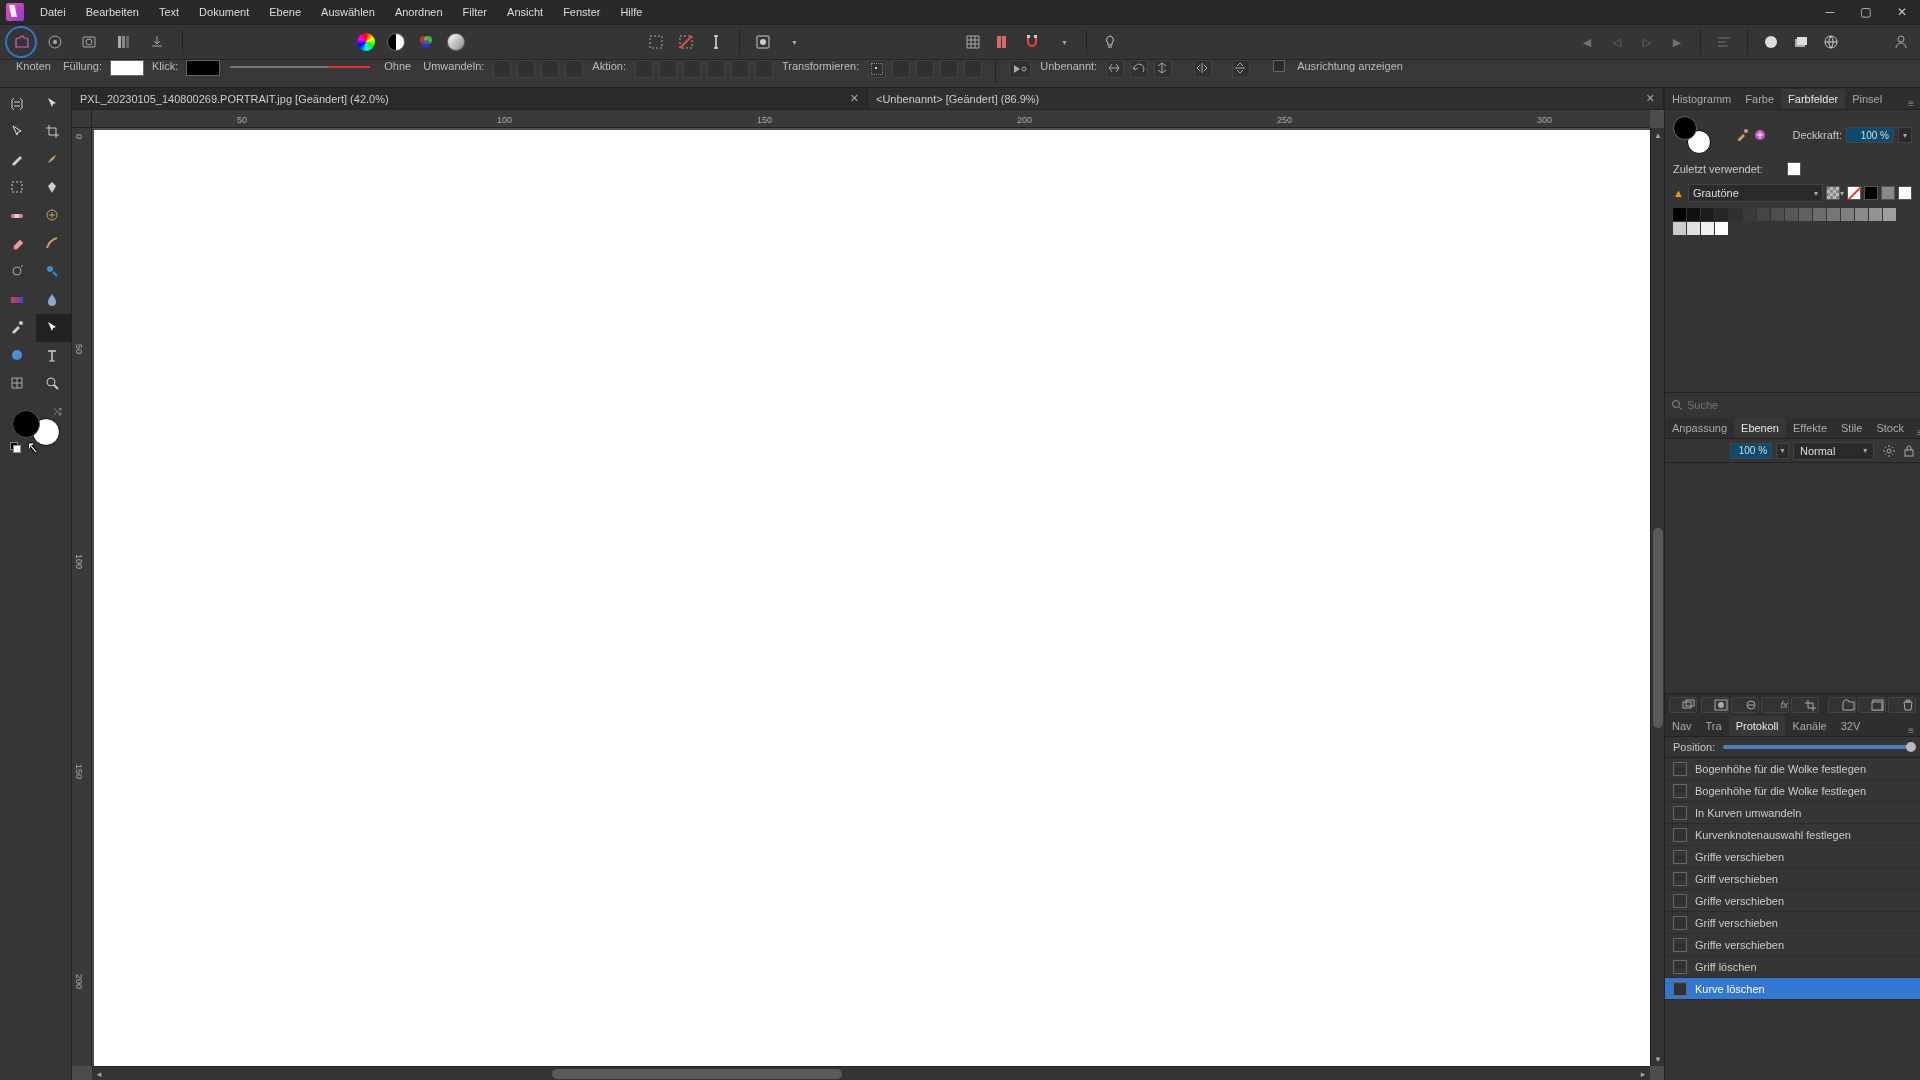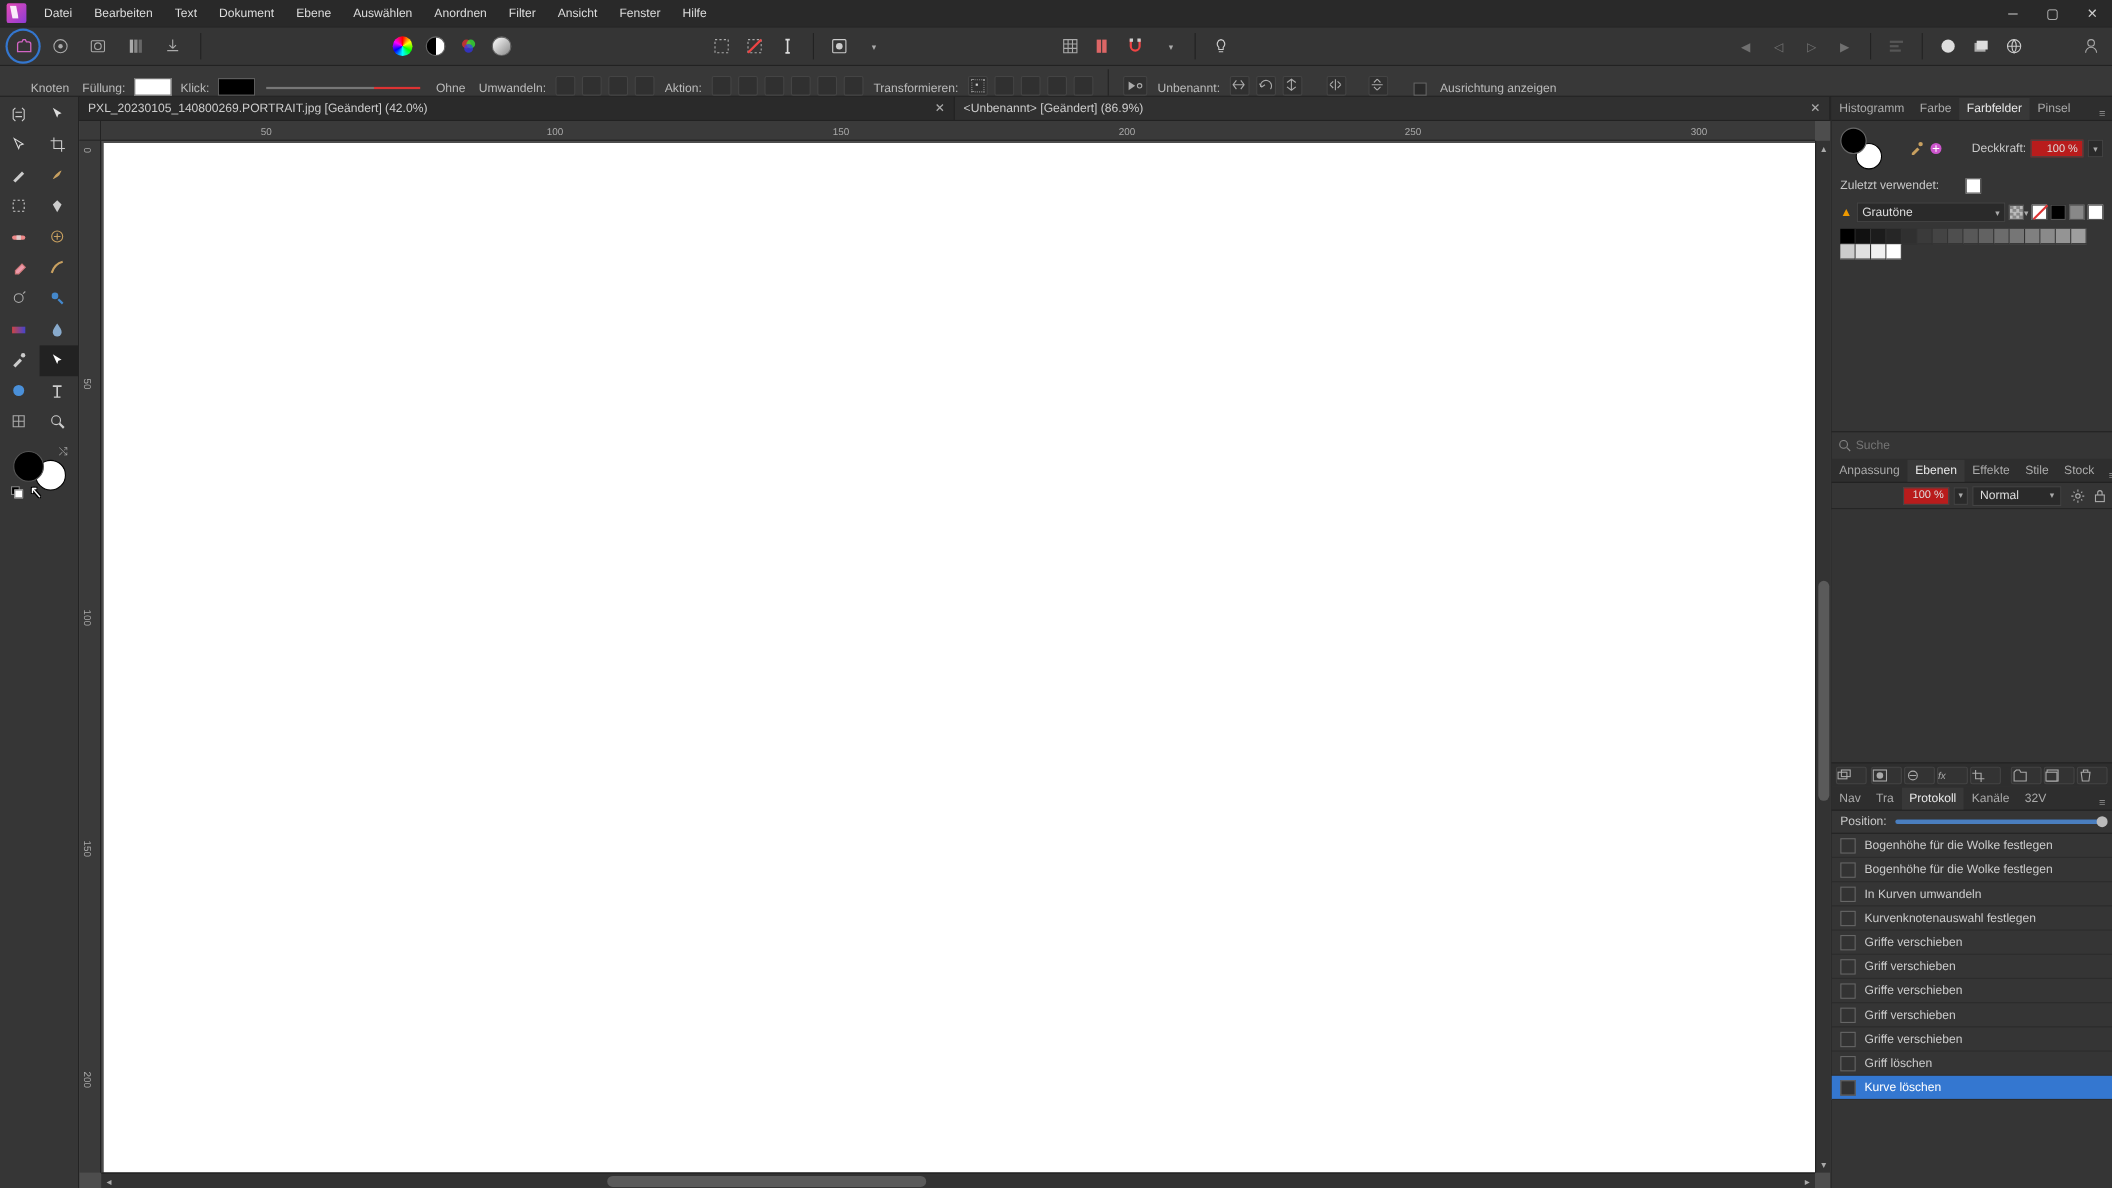--- a/index.html
+++ b/index.html
@@ -17,21 +17,21 @@
 
 
 .top-toolbar { height:36px; background:#353535; border-top:1px solid #222; border-bottom:1px solid #222; display:flex; align-items:center; padding:0 4px; }
 .sep { width:1px; height:24px; background:#222; margin:0 8px; }
 .tb-btn { width:26px; height:26px; display:flex; align-items:center; justify-content:center; border-radius:3px; margin:0 2px; background:transparent; }
 .tb-group { display:flex; align-items:center; }
 
 .icon { width:16px; height:16px; display:block; }
 
 
-.context-toolbar { height:28px; background:#383838; border-bottom:1px solid #222; display:flex; align-items:flex-end; padding:0 24px; gap:4px; }
+.context-toolbar { height:28px; background:#383838; border-bottom:1px solid #222; display:flex; align-items:flex-start; padding:0 12px; gap:4px; }
 .ctx-label { color:#bbb; padding:0 4px; }
 .swatch { width:34px; height:16px; border:1px solid #666; }
 .stroke-preview { width:140px; height:14px; display:flex; align-items:center; margin:0 6px; }
 .stroke-line { width:100%; height:2px; background:linear-gradient(90deg,#777 70%,#d33 70%); }
 .ctx-btn { width:18px; height:18px; background:#303030; border:1px solid #444; border-radius:2px; margin:0 1px; }
 .ctx-btn-lg { width:22px; height:18px; background:#303030; border:1px solid #444; border-radius:2px; margin:0 1px; }
 .chk { width:12px; height:12px; border:1px solid #666; background:#2a2a2a; margin-right:4px; }
 
 
 .body { flex:1; display:flex; overflow:hidden; }
@@ -74,41 +74,41 @@
 
 .right { width:256px; background:#353535; border-left:1px solid #222; display:flex; flex-direction:column; }
 .panel-tabs { display:flex; height:22px; background:#2e2e2e; border-bottom:1px solid #222; font-size:11px; align-items:flex-end; }
 .panel-tab { padding:4px 7px; color:#aaa; cursor:default; }
 .panel-tab.active { background:#383838; color:#e8e8e8; }
 .panel-opts { margin-left:auto; color:#888; padding:0 6px; font-size:10px; }
 
 .color-panel { padding:6px 8px; }
 .row { display:flex; align-items:center; gap:18px; }
 .opacity-box { display:flex; align-items:center; gap:4px; margin-left:auto; }
-.num-input { width:48px; height:16px; background:#b91c1c; border:1px solid #444; color:#ddd; font-size:10px; display:flex; align-items:center; justify-content:flex-end; padding-right:4px; }
+.num-input { width:48px; height:16px; background:#0c4a6e; border:1px solid #444; color:#ddd; font-size:10px; display:flex; align-items:center; justify-content:flex-end; padding-right:4px; }
 .dd { width:14px; height:16px; background:#2a2a2a; border:1px solid #444; display:flex; align-items:center; justify-content:center; color:#aaa; font-size:8px; }
 
 .palette-row { display:flex; align-items:center; height:22px; margin-top:6px; }
 .preset-select { flex:1; height:18px; background:#2a2a2a; border:1px solid #444; display:flex; align-items:center; padding:0 4px; font-size:11px; color:#ddd; }
 .mini-sw { width:14px; height:14px; border:1px solid #555; margin-left:3px; }
 .mini-sw.none { background:#fff; position:relative; }
 .mini-sw.none::after { content:""; position:absolute; left:-2px; top:5px; width:18px; height:2px; background:#d33; transform:rotate(-45deg); }
 
 .sw-grid { display:flex; flex-wrap:wrap; margin-top:4px; }
 .sw-cell { width:14px; height:14px; border-right:1px solid #333; border-bottom:1px solid #333; }
 
 .search-row { display:flex; align-items:center; padding:4px 6px; border-top:1px solid #222; }
 .search-row input { flex:1; height:16px; background:transparent; border:none; color:#ccc; font-size:11px; outline:none; margin-left:4px; }
 
 .layers-panel { display:flex; flex-direction:column; }
 .blend-row { display:flex; align-items:center; height:24px; padding:0 6px; gap:4px; border-bottom:1px solid #222; }
 .blend-select { height:18px; background:#2a2a2a; border:1px solid #444; padding:0 6px; color:#ddd; font-size:11px; display:flex; align-items:center; width:88px; }
 .layers-body { height:230px; background:#343434; }
 .layers-footer { height:22px; background:#2e2e2e; border-top:1px solid #222; display:flex; align-items:center; padding:0 4px; gap:2px; }
-.lf-btn { width:30px; height:16px; display:flex; align-items:center; justify-content:flex-start; color:#aaa; background:#333; border:1px solid #444; border-radius:2px; }
+.lf-btn { width:30px; height:16px; display:flex; align-items:center; justify-content:flex-end; color:#aaa; background:#333; border:1px solid #444; border-radius:2px; }
 
 .history-panel { flex:1; display:flex; flex-direction:column; min-height:0; }
 .pos-row { display:flex; align-items:center; padding:4px 8px; border-bottom:1px solid #222; }
 .pos-slider { flex:1; height:4px; background:#2a2a2a; margin-left:8px; position:relative; border-radius:2px; }
 .pos-slider .fill { position:absolute; left:0; top:0; bottom:0; width:100%; background:#4a7ebf; border-radius:2px; }
 .pos-slider .knob { position:absolute; right:-4px; top:-3px; width:10px; height:10px; border-radius:50%; background:#bbb; }
 .history-list { flex:1; overflow-y:auto; }
 .hist-item { display:flex; align-items:center; height:22px; padding:0 8px; color:#ccc; border-bottom:1px solid #2c2c2c; }
 .hist-item .hi-icon { width:14px; height:14px; margin-right:8px; border:1px solid #666; background:#333; }
 .hist-item.sel { background:#3477d0; color:#fff; }

